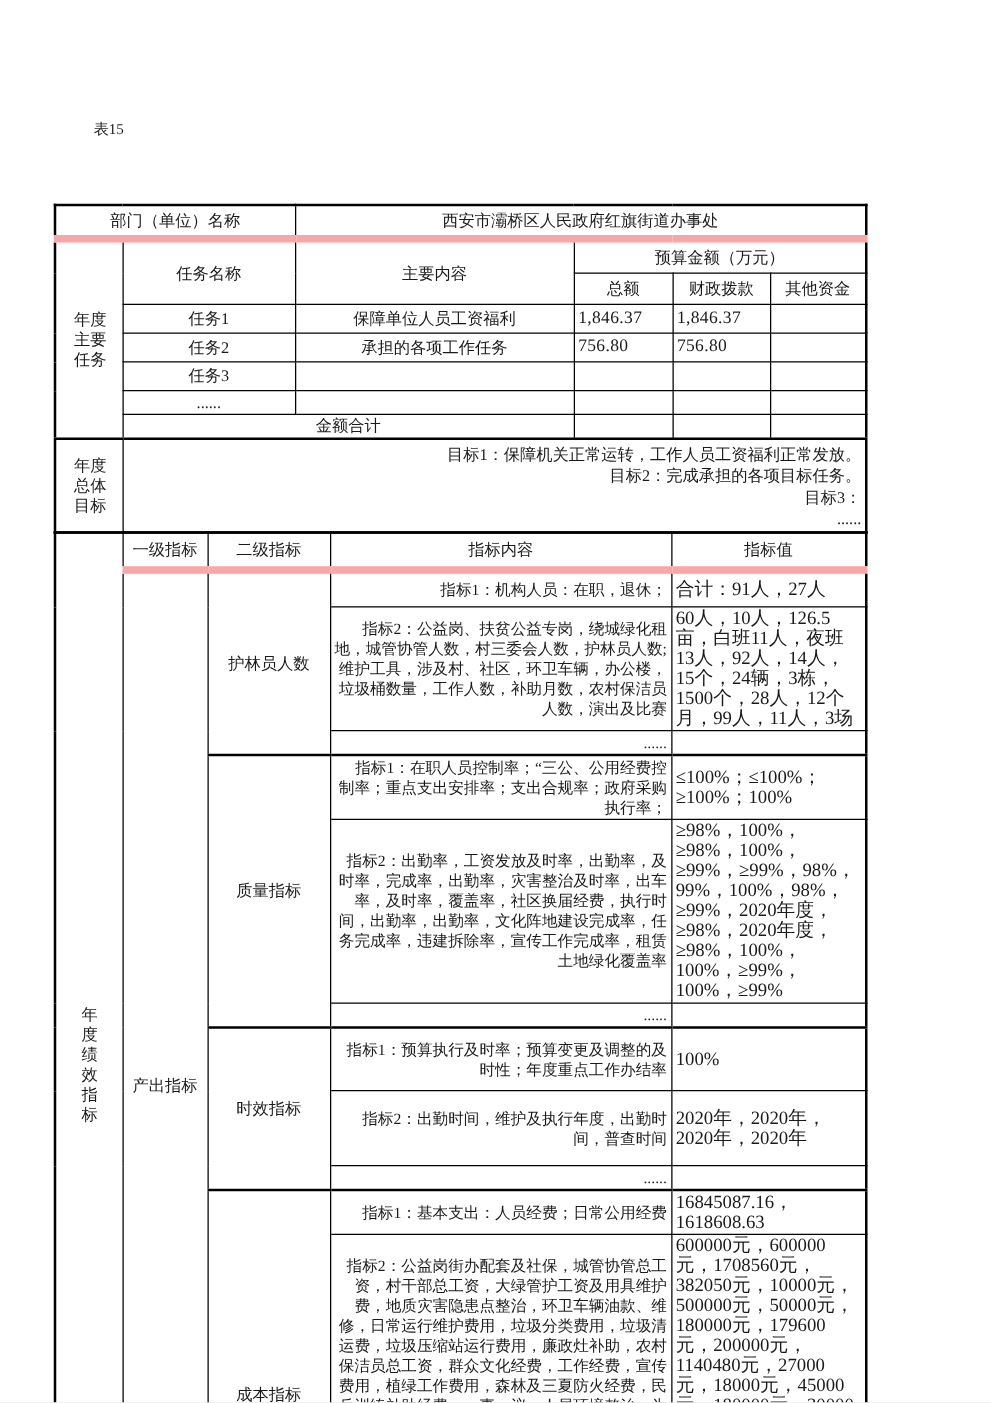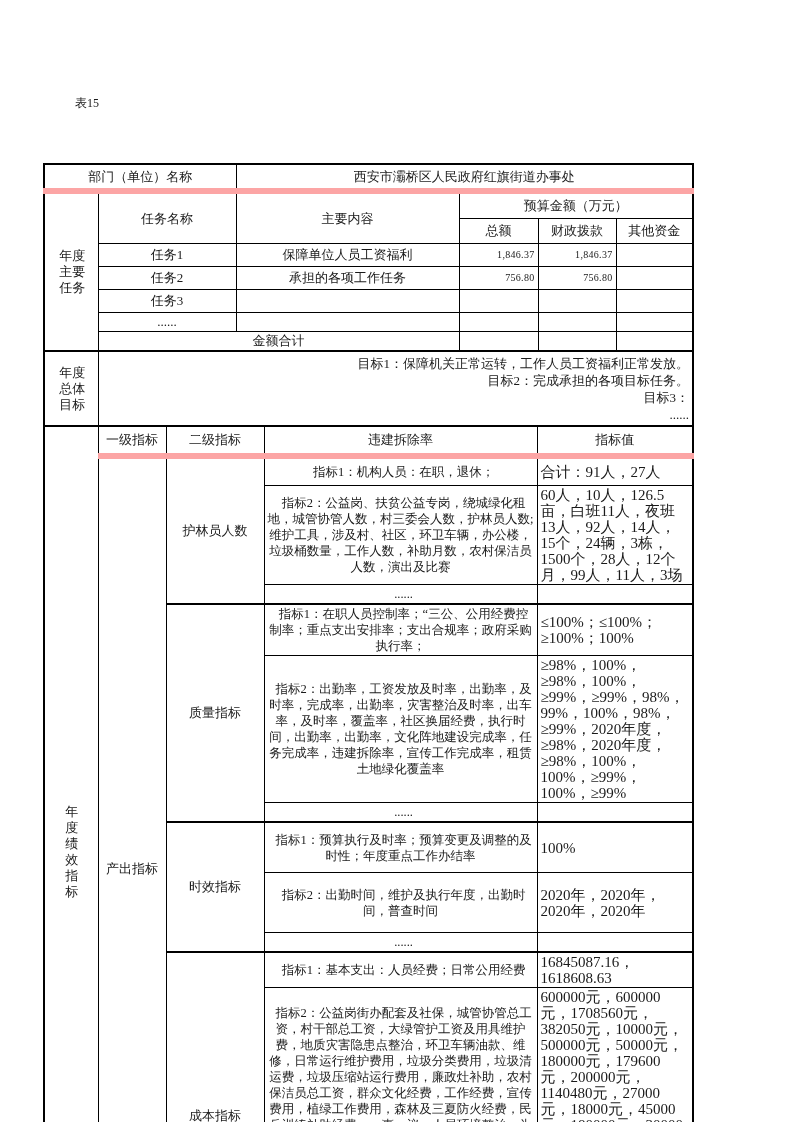--- a/index.html
+++ b/index.html
@@ -32,24 +32,24 @@
   tr.h16 > td{height:16px;} tr.h71 > td{height:71px;}
   tr.rh24 > td{height:24px;} tr.rh71 > td{height:71px;} tr.rh16 > td{height:14px;}
   tr.rh45 > td{height:45px;} tr.rh90 > td{height:90px;} tr.rh47 > td{height:47px;}
   tr.rh57 > td{height:57px;} tr.rh27 > td{height:27px;} tr.rh215 > td{height:215px;}
   
   .vwrap{margin:0 auto;word-break:break-all;line-height:16px;text-align:right;}
   .w2{width:28px;}
   .w1{width:14px;}
   .side-perf{vertical-align:top;padding-top:518px;}
   
-  .ccell{text-align:center;text-indent:6px;font-size:12.5px;line-height:15px;padding:2px 3px;margin-left:24px;}
+  .ccell{text-align:right;text-indent:6px;font-size:12.5px;line-height:15px;padding:2px 3px;margin-left:24px;}
   .vcell{text-align:left;font-size:15px;line-height:15px;padding:2px 4px;}
   .num{
-    text-align:right;vertical-align:bottom;font-size:10px;
+    text-align:left;vertical-align:bottom;font-size:14px;
     padding:0 7px 3px 0;letter-spacing:0.3px;
   }
   .goal-cell{text-align:left;padding:4px 6px 4px 14px;font-size:13px;}
   .goal-cell div{line-height:17px;text-align:right;}
 </style>
 </head>
 <body>
 
 <div class="page">
 
@@ -140,21 +140,21 @@
         <col style="width:273px">
           <col style="width:156px">
       </colgroup>
       <tbody>
           <tr class="rh24 bb2">
         <td rowspan="12" class="side-perf">
           <div class="vwrap w1">年度绩效指标</div>
         </td>
         <td class="c">一级指标</td>
         <td class="c">二级指标</td>
-        <td class="c">违建拆除率</td>
+        <td class="c">指标内容</td>
         <td class="c">指标值</td>
       </tr>
 
       <tr class="rh24">
         <td rowspan="11" class="c">产出指标</td>
         <td rowspan="3" class="c">护林员人数</td>
         <td class="ccell">指标1：机构人员：在职，退休；</td>
         <td class="vcell">合计：91人，27人</td>
       </tr>
       <tr class="rh71">

